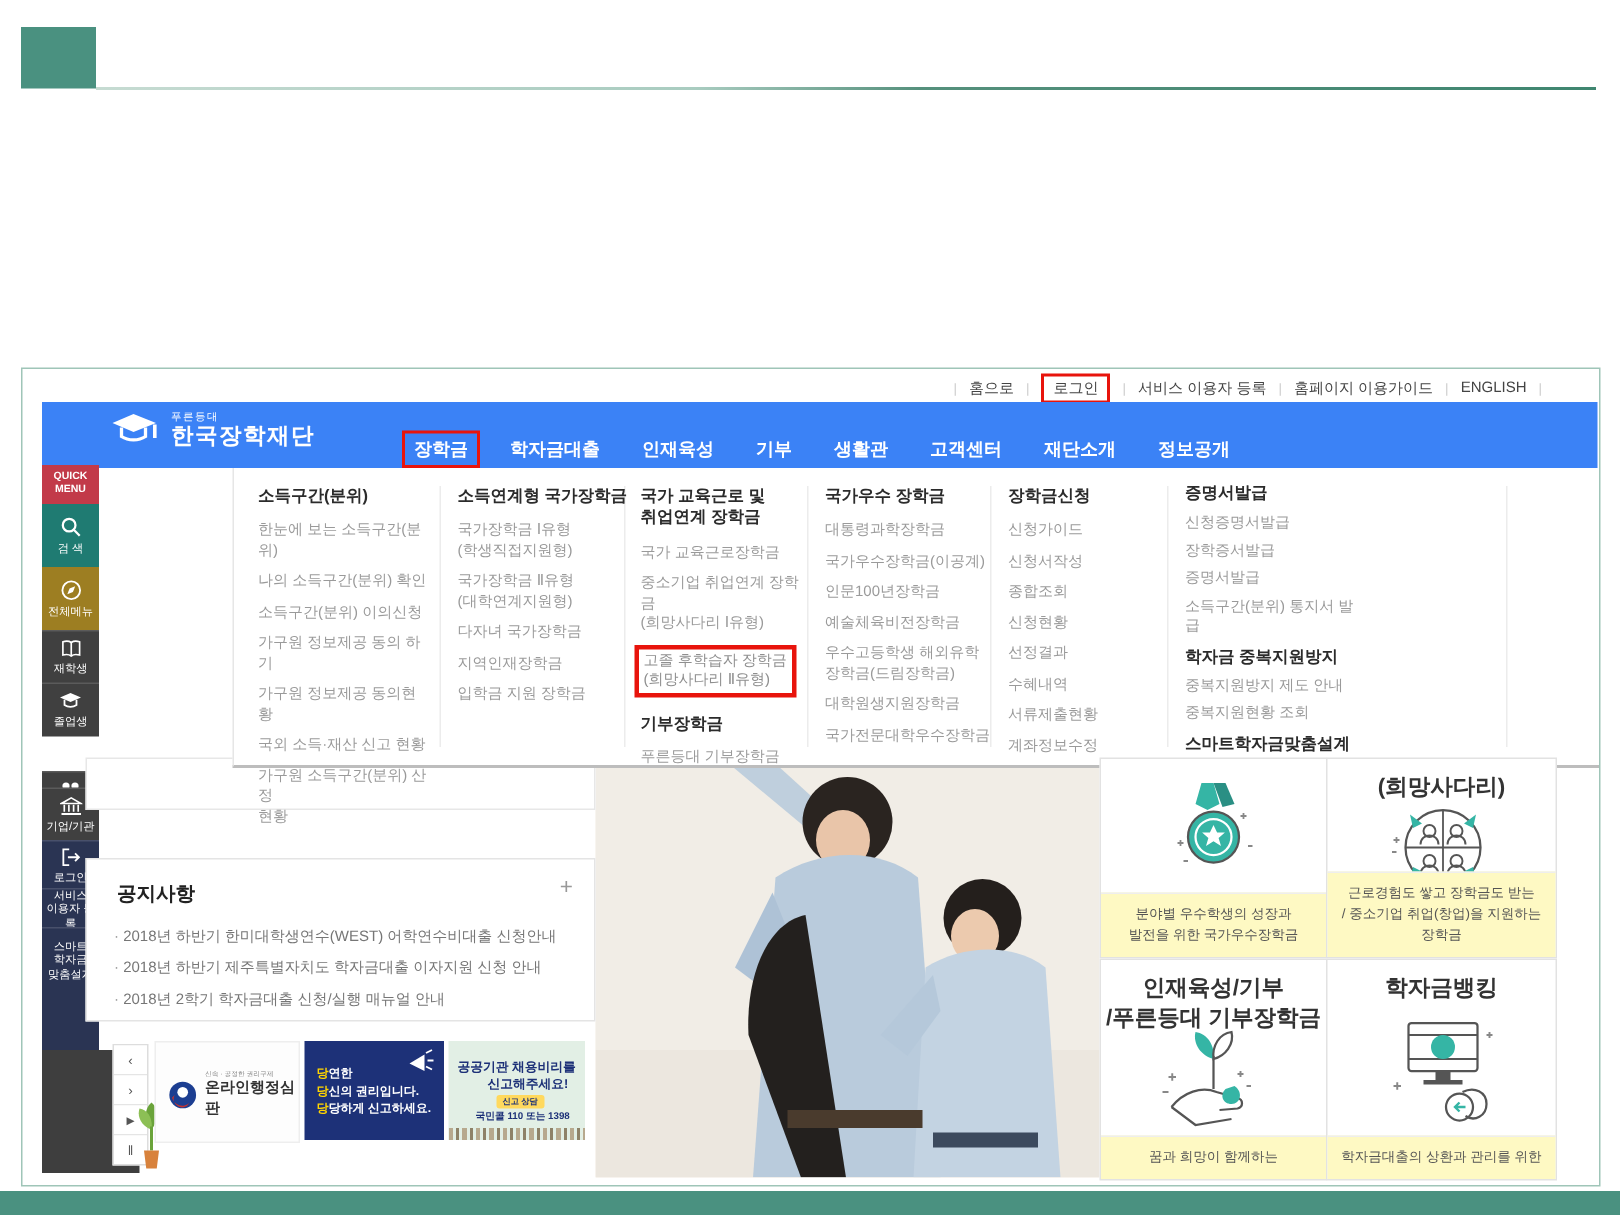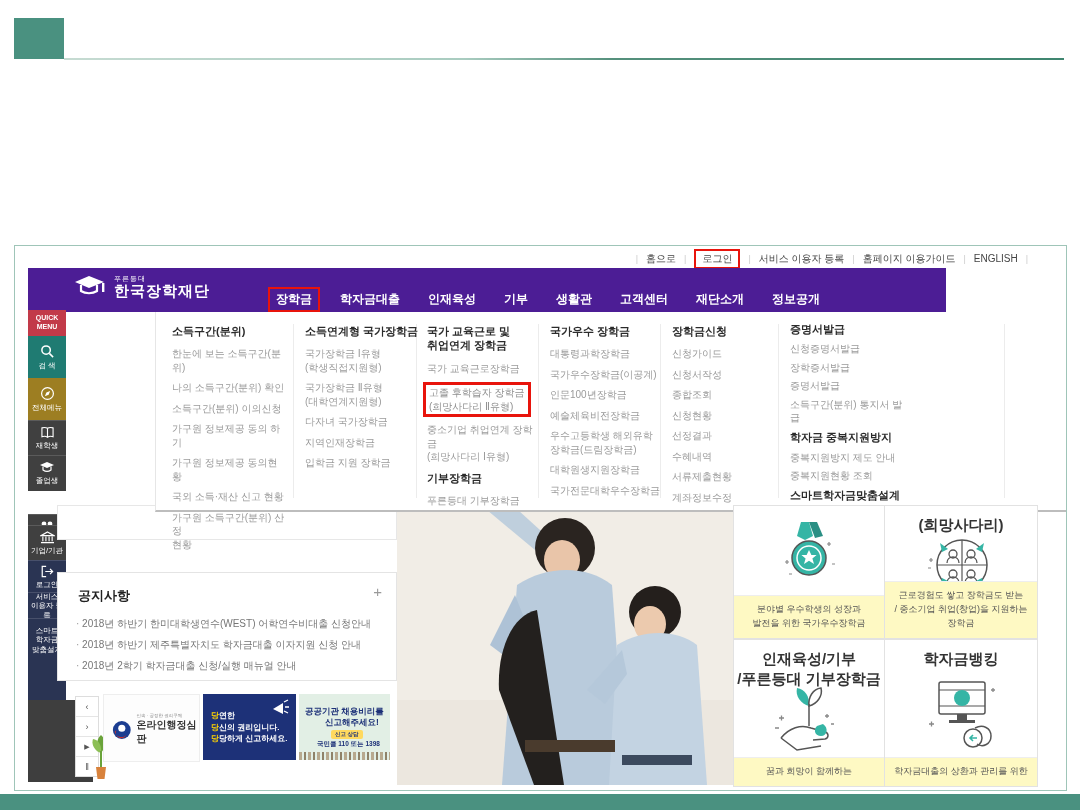--- a/index.html
+++ b/index.html
@@ -14,21 +14,21 @@
   .slide-footer{left:0;top:794px;width:1080px;height:16px;background:#4a9180;}
   .pagebox{left:14px;top:245px;width:1051px;height:544px;border:1px solid #9fc5b8;}
 
   
   .utility{top:251px;right:44px;height:15px;display:flex;align-items:center;font-size:10px;color:#444;}
   .utility .sep{color:#ccc;margin:0 8px;font-size:9px;}
   .utility .ulink{cursor:pointer;}
   .red-box{border:2px solid #e8140c;padding:1px 6px;}
 
   
-  .navbar{left:28px;top:268px;width:918px;height:44px;background:#4c1d95;}
+  .navbar{left:28px;top:268px;width:1037px;height:44px;background:#3b82f6;}
   .logo{position:absolute;left:46px;top:6px;display:flex;align-items:center;color:#fff;}
   .logo-txt{margin-left:6px;line-height:1.1;}
   .logo-small{font-size:7px;letter-spacing:1px;}
   .logo-main{font-size:15px;font-weight:bold;letter-spacing:1px;}
   .navmenu{position:absolute;left:234px;top:0;height:44px;display:flex;align-items:flex-end;}
   .navitem{color:#fff;font-size:12px;font-weight:bold;padding:4px 14px;white-space:nowrap;cursor:pointer;}
   .navitem.active{border:2px solid #e8140c;padding:2px 6px;margin:0 6px;}
 
   
   .qm{left:28px;width:38px;color:#fff;display:flex;flex-direction:column;align-items:center;
@@ -253,24 +253,24 @@
 (대학연계지원형)</div>
     <div class="mi pl">다자녀 국가장학금</div>
     <div class="mi pl">지역인재장학금</div>
     <div class="mi pl">입학금 지원 장학금</div>
   </div>
 
   <div class="mcol abs" style="left:427px">
     <div class="mh pl">국가 교육근로 및
 취업연계 장학금</div>
     <div class="mi pl">국가 교육근로장학금</div>
+    <div class="mi pl">중소기업 취업연계 장학금
+(희망사다리 Ⅰ유형)</div>
     <div class="mi pl hl">고졸 후학습자 장학금
 (희망사다리 Ⅱ유형)</div>
-    <div class="mi pl">중소기업 취업연계 장학금
-(희망사다리 Ⅰ유형)</div>
     <div class="mh2">기부장학금</div>
     <div class="mi pl">푸른등대 기부장학금</div>
   </div>
 
   <div class="mcol abs" style="left:550px">
     <div class="mh pl">국가우수 장학금</div>
     <div class="mi pl">대통령과학장학금</div>
     <div class="mi pl">국가우수장학금(이공계)</div>
     <div class="mi pl">인문100년장학금</div>
     <div class="mi pl">예술체육비전장학금</div>

